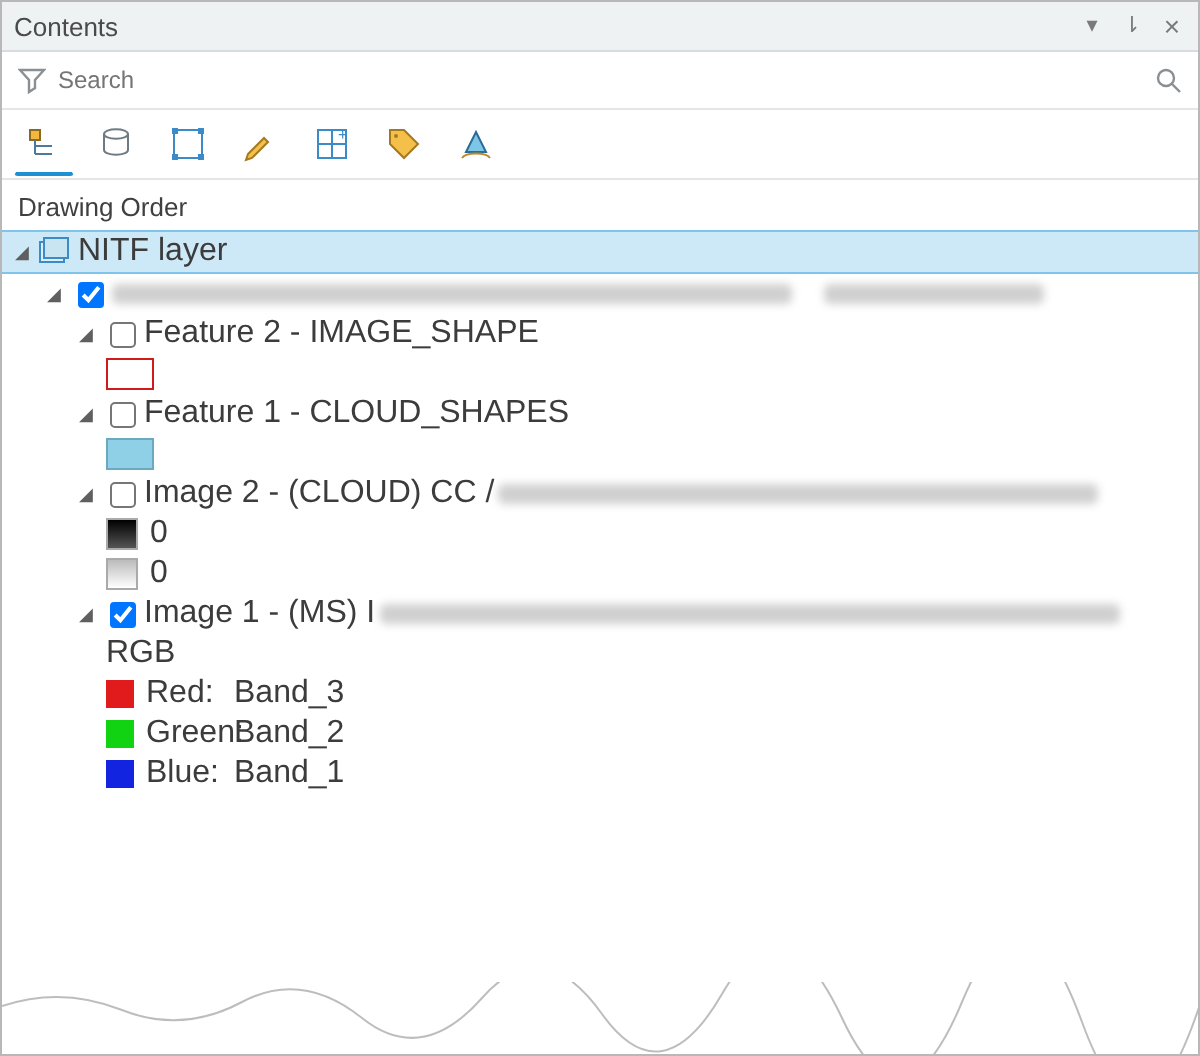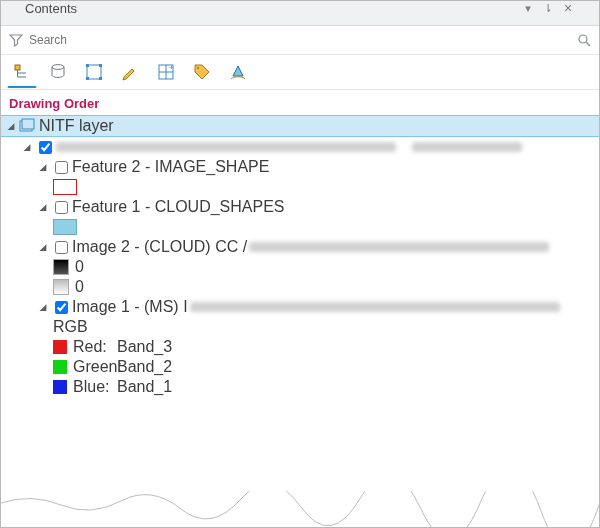--- a/index.html
+++ b/index.html
@@ -1,28 +1,28 @@
 <!DOCTYPE html>
 <html><head>
 <meta charset="utf-8">
 <style>
   html,body{margin:0;padding:0;font-family:"Segoe UI",Arial,sans-serif;font-size:12px;color:#3c3c3c;background:#fff}
   .pane{width:600px;height:528px;box-sizing:border-box;border:1px solid #b8b8b8;position:relative;overflow:hidden}
-  .titlebar{height:24px;background:#eef2f3;border-bottom:1px solid #d9dcdf;display:flex;align-items:flex-start;padding:0 24px;font-size:13px;color:#4a4a4a}
+  .titlebar{height:24px;background:#eef2f3;border-bottom:1px solid #d9dcdf;display:flex;align-items:center;padding:0 6px;font-size:13px;color:#4a4a4a}
   .titlebar .spacer{flex:1}
   .titlebar .win-btn{width:14px;text-align:center;color:#7a7a7a;margin-left:6px;cursor:pointer;font-size:11px;line-height:14px}
   .titlebar .win-btn.close{font-size:14px}
   .searchbar{display:flex;align-items:center;height:28px;border-bottom:1px solid #e6e6e6;padding:0 6px}
   .filter-icon{width:18px;height:18px;display:flex;align-items:center;justify-content:center;color:#8a8f94}
   .search-input{flex:1;border:none;outline:none;height:22px;font-size:12px;color:#8a8f94;padding:0 4px;background:transparent}
   .search-icon{width:18px;height:18px;display:flex;align-items:center;justify-content:center;color:#8a8f94}
   .toolbar{height:34px;display:flex;align-items:center;padding:0 6px;border-bottom:1px solid #e6e6e6;gap:6px}
   .tool-btn{width:28px;height:28px;display:flex;align-items:center;justify-content:center;border:1px solid transparent;border-radius:2px;cursor:pointer;position:relative}
   .tool-btn.active{border-bottom:2px solid #1e90d2}
-  .section-title{font-weight:700;color:#be185d;padding:6px 8px 4px 8px;font-size:13px}
+  .section-title{font-weight:400;color:#404040;padding:6px 8px 4px 8px;font-size:13px}
   .tree{padding:0 0 8px 0}
   .row{display:flex;align-items:center;height:20px;padding:0 4px;white-space:nowrap;overflow:hidden}
   .row.selected{background:#cde8f7;border-top:1px solid #7fc4ea;border-bottom:1px solid #7fc4ea}
   .indent{display:inline-block;width:16px;flex:0 0 16px}
   .caret{width:12px;height:12px;flex:0 0 12px;display:inline-flex;align-items:center;justify-content:center;color:#5f5f5f;cursor:pointer;font-size:9px;margin-right:2px}
   .chk{width:13px;height:13px;flex:0 0 13px;margin-right:4px;cursor:pointer}
   .layer-icon{width:16px;height:16px;flex:0 0 16px;margin-right:4px;display:inline-flex;align-items:center;justify-content:center}
   .label{font-size:16px;color:#3c3c3c}
   .blur-text{display:inline-block;height:10px;border-radius:3px;background:#d0d0d0;filter:blur(2px)}
   .swatch{display:inline-block;width:22px;height:14px;border:1px solid #999;margin-right:6px;vertical-align:middle}

